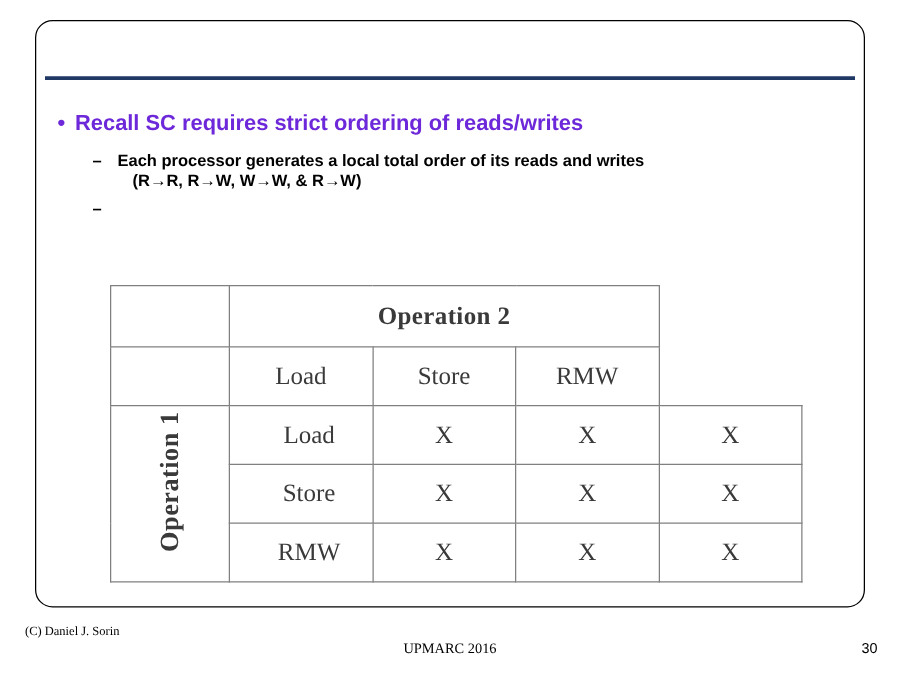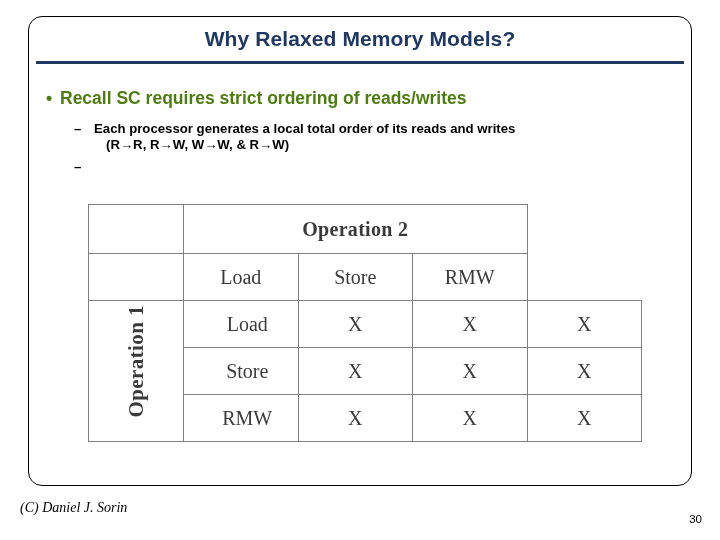--- a/index.html
+++ b/index.html
@@ -48,21 +48,21 @@
     height: 3px;
     background: #1f3864;
   }
   .bullet-l1 {
     position: absolute;
     left: 38px;
     top: 88px;
     width: 640px;
     font-size: 17.5px;
     font-weight: bold;
-    color: #4d7c0f;
+    color: #6d28d9;
   }
   .bullet-l1 .dot {
     display: inline-block;
     width: 22px;
     text-align: center;
   }
   .sub-block {
     position: absolute;
     left: 74px;
     top: 121px;
@@ -95,20 +95,21 @@
     left: 88px;
     top: 204px;
     width: 554px;
     height: 238px;
   }
   table.opt {
     border-collapse: collapse;
     width: 100%;
     height: 100%;
     table-layout: fixed;
+    margin-top: 24px;
   }
   table.opt td {
     border: 1px solid #808080;
     text-align: center;
     vertical-align: middle;
     font-family: "Liberation Serif", serif;
     color: #3a3a3a;
     font-size: 20px;
   }
   td.corner {
@@ -147,23 +148,22 @@
     font-size: 21px;
     font-weight: bold;
     color: #3a3a3a;
     letter-spacing: 0.4px;
   }
   .footer-left {
     position: absolute;
     left: 20px;
     top: 500px;
     font-family: "Liberation Serif", serif;
-    font-size: 14px;
-    color: #000000;
-    font-style: italic;
+    font-size: 10px;
+    color: #000000;
   }
   .footer-center {
     position: absolute;
     left: 0;
     top: 513px;
     width: 720px;
     text-align: center;
     font-family: "Liberation Serif", serif;
     font-size: 11.5px;
     color: #000000;
@@ -177,21 +177,20 @@
     color: #000000;
   }
 </style>
 </head>
 <body>
 
 <div class="slide">
 
   <div class="slide-frame"></div>
 
-  <div class="title">Why Relaxed Memory Models?</div>
   <div class="title-rule"></div>
 
   <div class="bullet-l1">
     <span class="dot">•</span><span>Recall SC requires strict ordering of reads/writes</span>
   </div>
 
   <div class="sub-block">
     <div class="sub-item">
       <span class="dash">–</span>
       <span>Each processor generates a local total order of its reads and writes</span>
@@ -234,15 +233,16 @@
         <td class="rowhead">RMW</td>
         <td class="mark">X</td>
         <td class="mark">X</td>
         <td class="mark">X</td>
       </tr>
     </tbody>
       </table>
   </div>
 
   <div class="footer-left">(C) Daniel J. Sorin</div>
+  <div class="footer-center">UPMARC 2016</div>
   <div class="footer-right">30</div>
 
 </div>
 
 </body></html>

